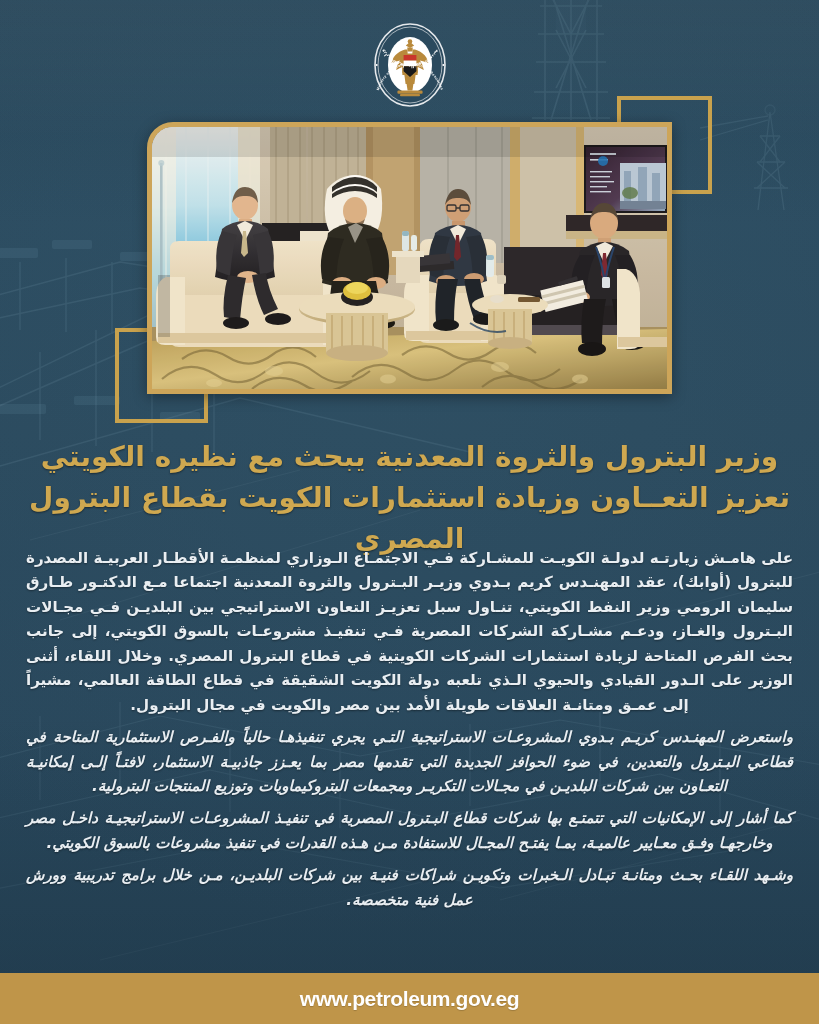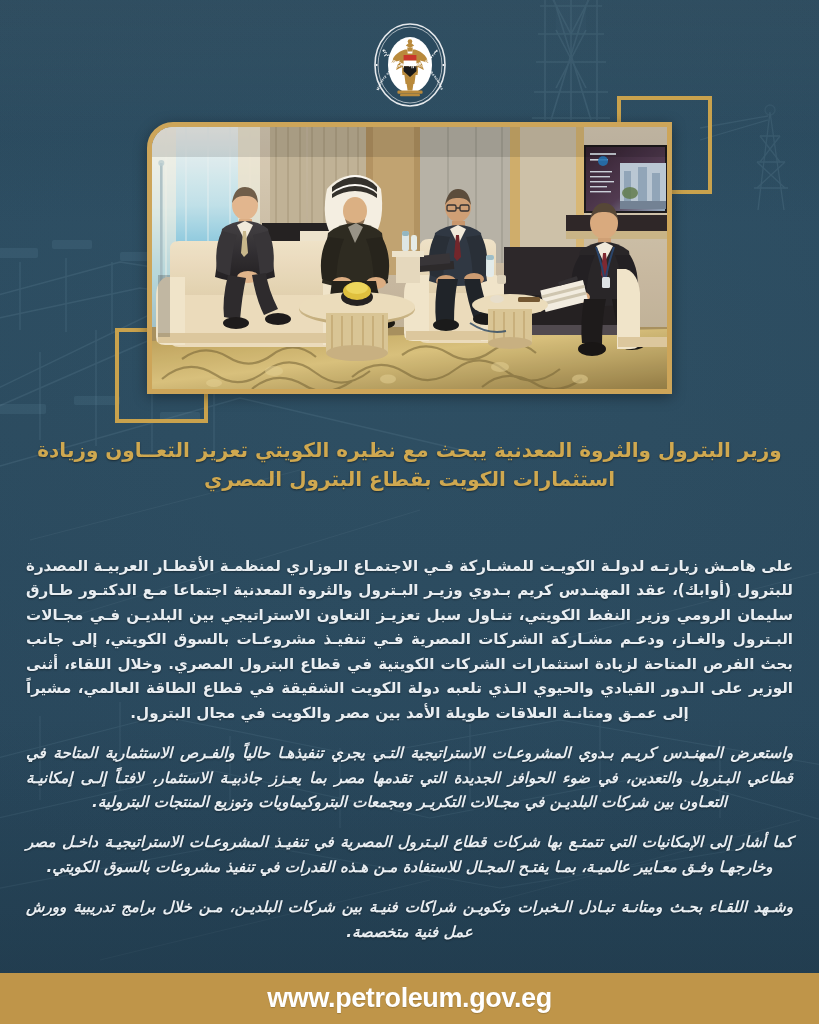--- a/index.html
+++ b/index.html
@@ -73,21 +73,21 @@
   .photo-inner { position:absolute; inset:0; overflow:hidden; }
 
   
   .title {
     position: absolute;
     left: 28px;
     right: 28px;
     top: 436px;
     text-align: center;
     color: #cfa850;
-    font-size: 20px;
+    font-size: 28px;
     font-weight: bold;
     line-height: 1.47;
     letter-spacing: 0px;
     z-index: 5;
     text-shadow: 0 1px 2px rgba(0,0,0,0.45);
     direction: rtl;
   }
 
   
   .body-text {
@@ -98,37 +98,37 @@
     z-index: 5;
     color: #e9eef2;
     direction: rtl;
     text-align: justify;
     text-align-last: center;
     font-size: 15.1px;
     line-height: 1.62;
     font-weight: bold;
     text-shadow: 0 1px 2px rgba(0,0,0,0.4);
   }
-  .body-text p { margin: 16px 0 0px 0; }
+  .body-text p { margin: 8px 0 0px 0; }
   .body-text p.last-center { text-align-last: center; font-style: italic; }
 
   
   .footer {
     position: absolute;
     left: 0; right: 0; bottom: 0;
     height: 51px;
     background: #bf9549;
     display: flex;
     align-items: center;
     justify-content: center;
     z-index: 7;
   }
   .footer-url {
     color: #ffffff;
-    font-size: 27px;
+    font-size: 21px;
     font-weight: bold;
     letter-spacing: -0.4px;
     direction: ltr;
     font-family: "Liberation Sans", sans-serif;
     text-shadow: 0 1px 1px rgba(0,0,0,0.18);
   }
 </style>
 </head>
 <body>
 

